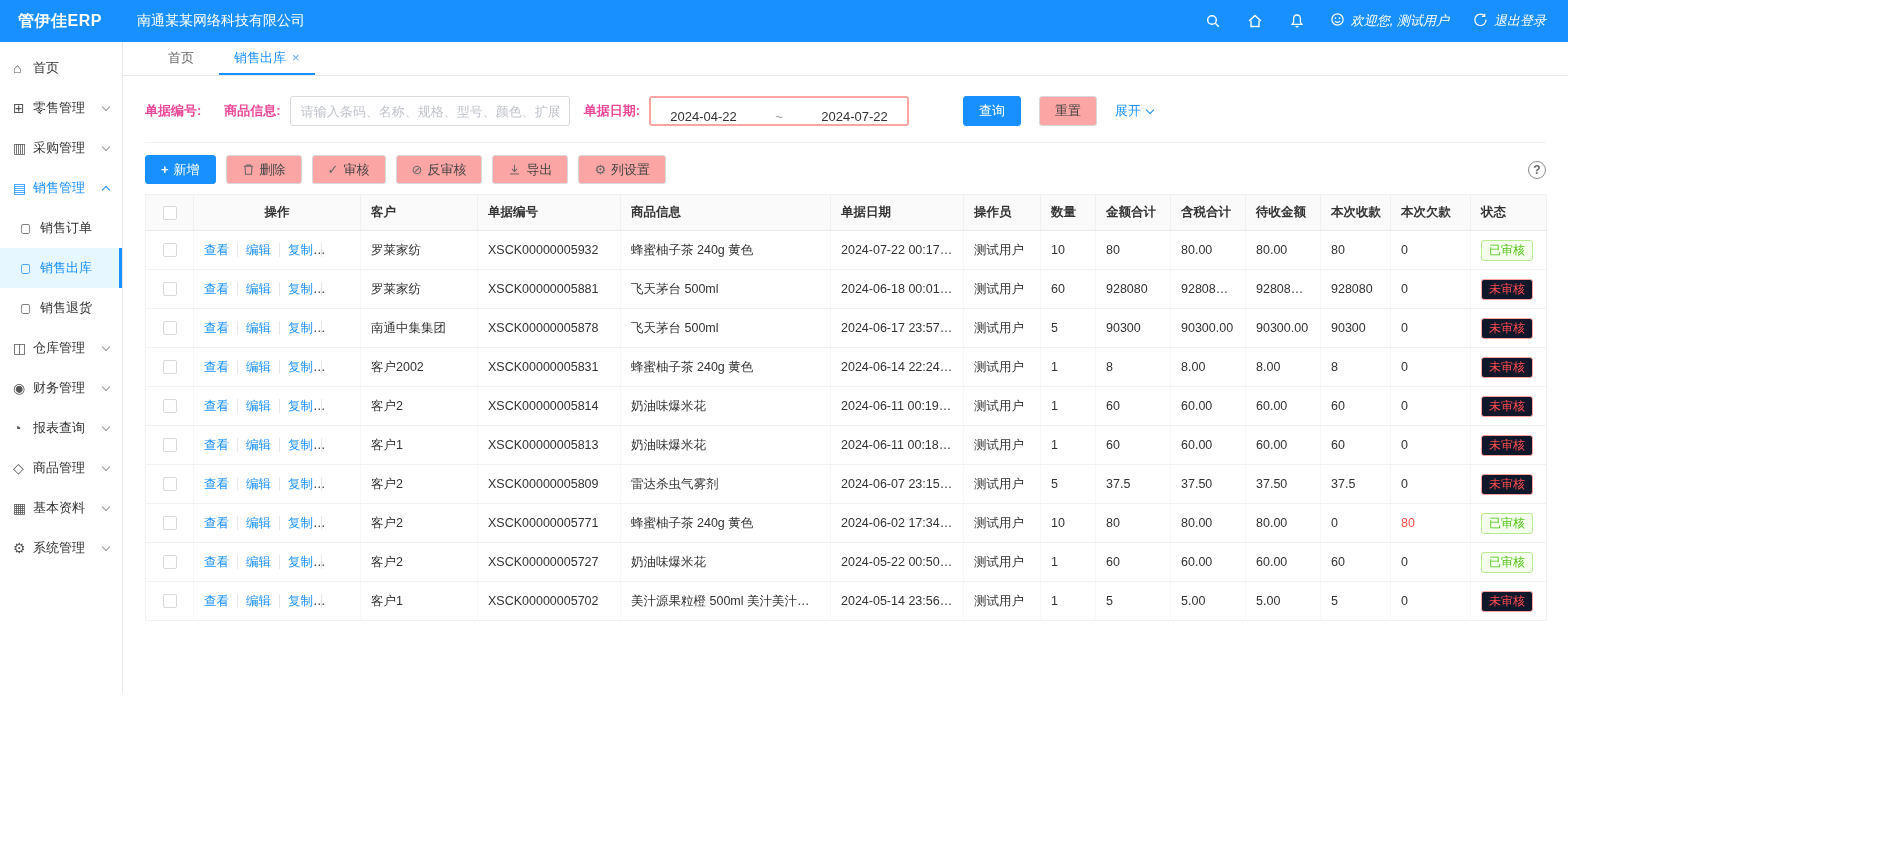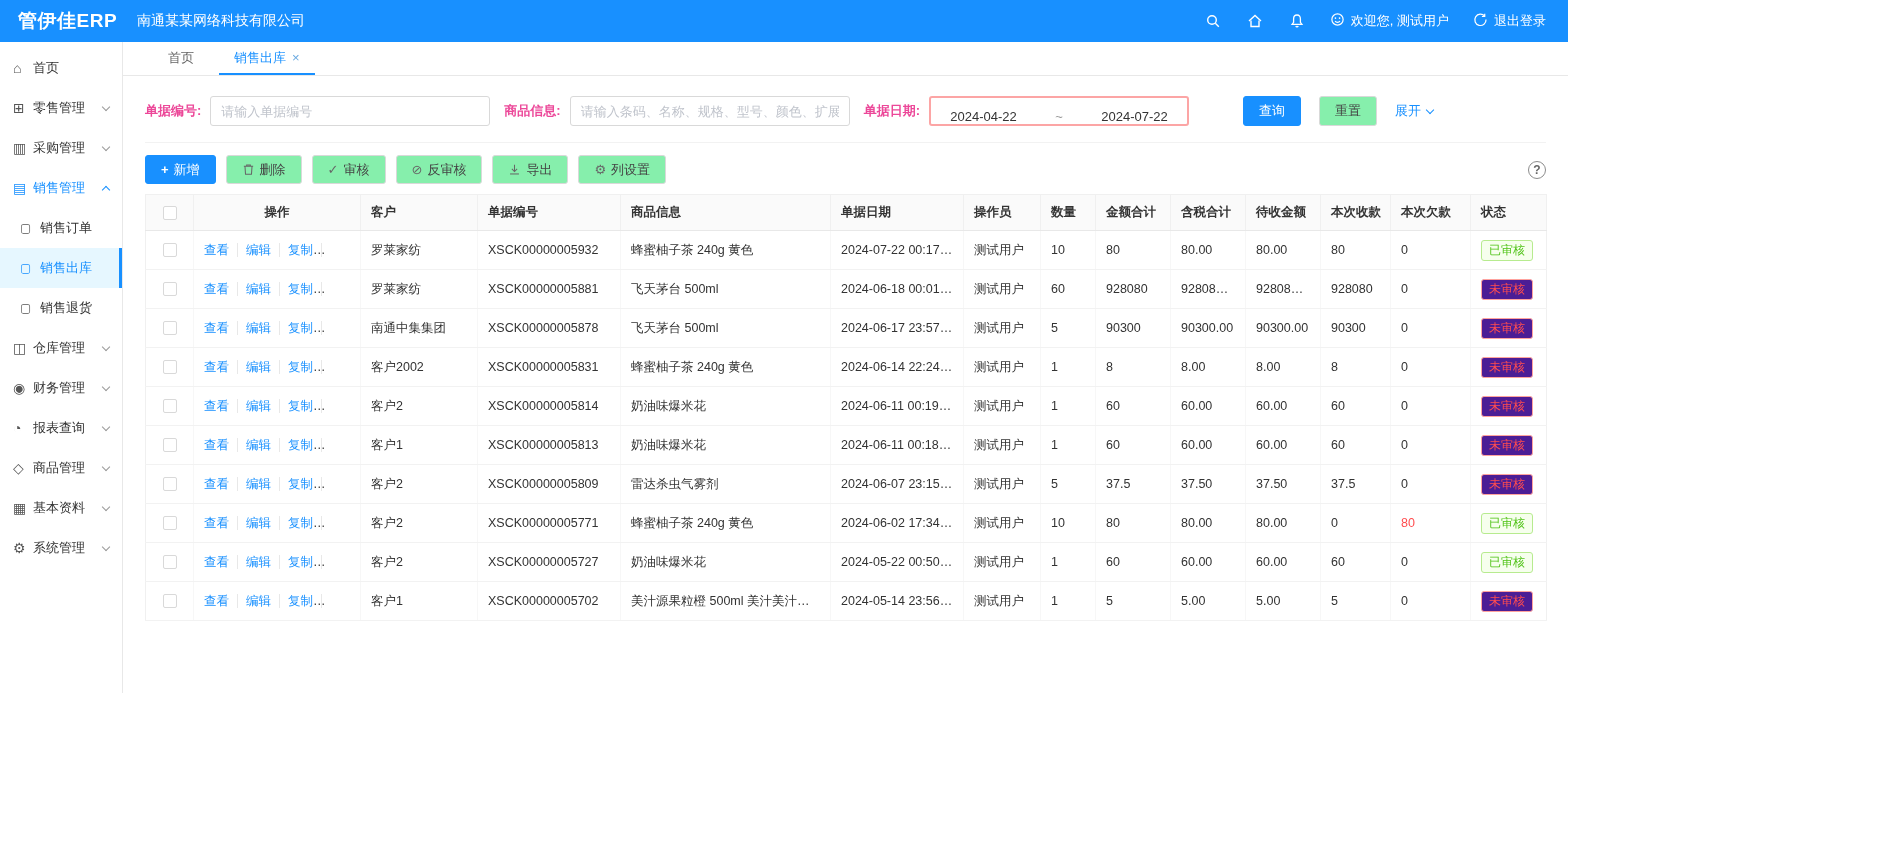--- a/index.html
+++ b/index.html
@@ -1,23 +1,23 @@
 <!DOCTYPE html>
 <html><head>
 <meta charset="utf-8">
 <style>
   * { margin:0; padding:0; box-sizing:border-box; }
   html,body { background:#fff; font-family:"Liberation Sans","DejaVu Sans",sans-serif; font-size:13px; color:#333; }
   .app { width:1568px; background:#fff; }
 
   
   .topbar { height:42px; background:#1890ff; display:flex; align-items:center; color:#fff; }
-  .logo { width:123px; padding-left:18px; font-size:19px; font-weight:bold; letter-spacing:.5px; white-space:nowrap; }
+  .logo { width:123px; padding-left:18px; font-size:16px; font-weight:bold; letter-spacing:.5px; white-space:nowrap; }
   .company { margin-left:14px; font-size:14px; }
-  .top-right { margin-left:auto; display:flex; align-items:center; gap:24px; padding-right:22px; }
+  .top-right { margin-left:auto; display:flex; align-items:center; gap:24px; padding-right:22px;font-style:italic; }
   .top-icon { width:18px; height:18px; display:inline-flex; align-items:center; justify-content:center; cursor:pointer; }
   .top-icon svg { width:16px; height:16px; }
   .top-user { display:inline-flex; align-items:center; gap:6px; font-size:13px; cursor:pointer; white-space:nowrap; }
   .top-user svg { width:15px; height:15px; }
 
   
   .layout { display:flex; min-height:651px; }
   .sidebar { width:123px; border-right:1px solid #e8e8e8; padding-top:6px; flex-shrink:0; }
   .menu { list-style:none; }
   .menu-item { display:flex; align-items:center; height:40px; padding:0 10px 0 13px; cursor:pointer; color:#333; font-size:13px; border-right:3px solid transparent; }
@@ -47,21 +47,21 @@
   .content { padding:0 22px 30px 22px; }
 
   
   .filters { display:flex; align-items:center; padding:20px 0 16px 0; border-bottom:1px solid #f2f2f2; }
   .f-group { display:flex; align-items:center; margin-right:14px; }
   .f-label { font-weight:bold; font-size:13px; color:#ec4899; margin-right:9px; white-space:nowrap; }
   .f-input { height:30px; border:1px solid #d9d9d9; border-radius:3px; padding:0 10px; font-size:13px; color:#333; width:280px; outline:none; font-family:inherit; }
   .f-input::placeholder { color:#c0c4cc; }
   .date-range { width:260px; height:30px; border:2px solid #fca5a5; border-radius:3px; display:flex; align-items:flex-end; justify-content:space-around; font-size:13px; color:#333; cursor:pointer; }
   .tilde { color:#999; }
-  .btn { height:30px; padding:0 15px; border:1px solid #d9d9d9; border-radius:3px; background:#86efac; color:#444; font-size:13px; cursor:pointer; display:inline-flex; align-items:center; gap:5px; font-family:inherit; white-space:nowrap; }
+  .btn { height:30px; padding:0 15px; border:1px solid #d9d9d9; border-radius:3px; background:#fca5a5; color:#444; font-size:13px; cursor:pointer; display:inline-flex; align-items:center; gap:5px; font-family:inherit; white-space:nowrap; }
   .btn-primary { background:#1890ff; border-color:#1890ff; color:#fff; }
   .btn-search { margin-left:40px; }
   .btn-reset { margin-left:18px; }
   .expand-link { margin-left:18px; color:#1890ff; font-size:13px; display:inline-flex; align-items:center; gap:6px; cursor:pointer; text-decoration:none; }
 
   
   .toolbar { display:flex; align-items:center; padding:12px 0 10px 0; }
   .toolbar .btn { height:29px; margin-right:10px; }
   .t-ico { font-size:13px; line-height:1; color:#666; display:inline-flex; align-items:center; }
   .btn-primary .t-ico { color:#fff; font-weight:bold; }
@@ -72,21 +72,21 @@
   .grid { width:100%; border-collapse:collapse; table-layout:fixed; font-size:12.5px; color:#333; border:1px solid #f0f0f0; }
   .grid th { background:#fafafa; font-weight:bold; height:36px; text-align:left; padding:0 10px; border-bottom:1px solid #e8e8e8; border-right:1px solid #f0f0f0; white-space:nowrap; overflow:hidden; }
   .grid td { height:39px; padding:0 10px; border-bottom:1px solid #f2f2f2; border-right:1px solid #f7f7f7; white-space:nowrap; overflow:hidden; text-overflow:ellipsis; }
   .grid th:last-child, .grid td:last-child { border-right:none; }
   .c-center { text-align:center !important; }
   .checkbox { display:inline-block; width:14px; height:14px; border:1px solid #d9d9d9; border-radius:2px; background:#fff; vertical-align:middle; cursor:pointer; }
   .c-actions a { color:#1890ff; text-decoration:none; cursor:pointer; }
   .c-actions a + a { border-left:1px solid #e8e8e8; padding-left:8px; margin-left:8px; }
   .badge { display:inline-block; padding:1px 7px; font-size:12px; line-height:17px; border-radius:3px; }
   .badge.green { color:#52c41a; border:1px solid #b7eb8f; background:#f6ffed; }
-  .badge.red { color:#ff4d4f; border:1px solid #ffa39e; background:#4c1d95; }
+  .badge.red { color:#ff4d4f; border:1px solid #ffa39e; background:#0f172a; }
   .red-text { color:#ff4d4f; }
 
   
   .pagination { display:flex; justify-content:flex-end; align-items:center; gap:8px; margin-top:20px; font-size:13px; color:#555; }
   .pg-total { color:#666; margin-right:6px; }
   .pg-btn { min-width:26px; height:26px; display:inline-flex; align-items:center; justify-content:center; cursor:pointer; border-radius:3px; background:#fff; }
   .pg-num { border:1px solid #d9d9d9; }
   .pg-num.active { border-color:#1890ff; color:#1890ff; }
   .pg-prev { color:#c0c4cc; }
   .pg-next { color:#555; }
@@ -244,21 +244,20 @@
             <span class="tab-close">×</span>
           </div>
 
       </div>
 
       <div class="content">
 
         <div class="filters">
           <div class="f-group">
             <span class="f-label">单据编号:</span>
-            <input class="f-input" type="text" placeholder="请输入单据编号" style="">
           </div>
           <div class="f-group">
             <span class="f-label">商品信息:</span>
             <input class="f-input" type="text" placeholder="请输入条码、名称、规格、型号、颜色、扩展..." style="">
           </div>
           <div class="f-group">
             <span class="f-label">单据日期:</span>
             <div class="date-range">
               <span>2024-04-22</span>
               <span class="tilde">~</span>

